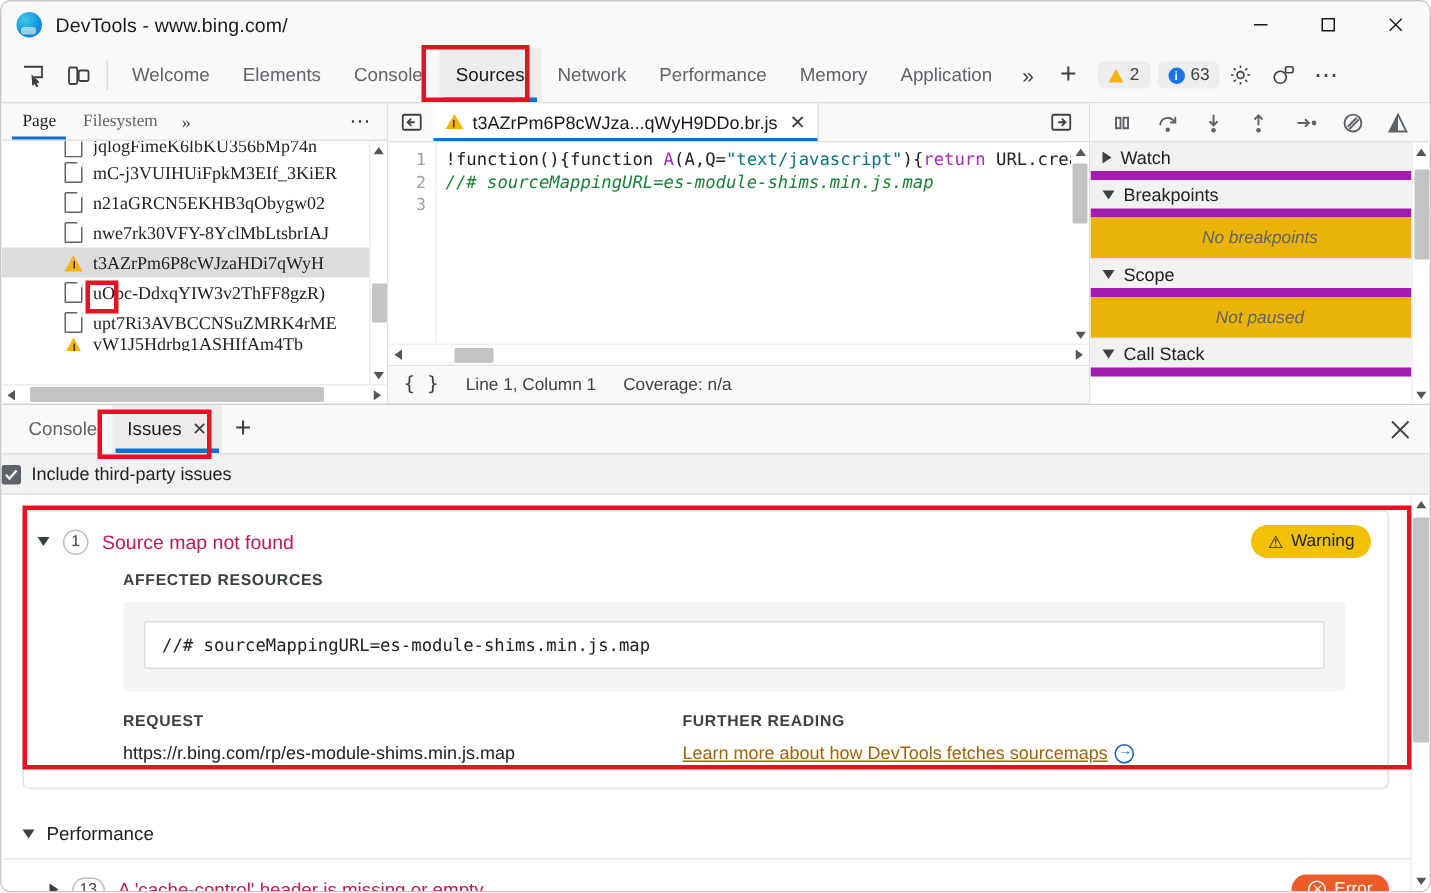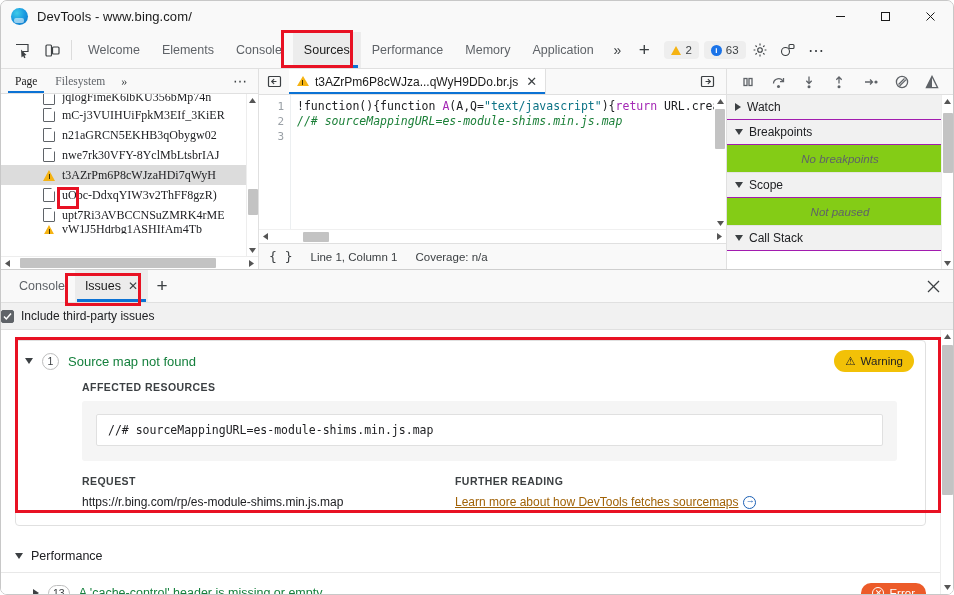--- a/index.html
+++ b/index.html
@@ -291,29 +291,29 @@
     height: 26px; flex: 0 0 26px;
     display: flex; align-items: center; justify-content: space-around;
     background: #f9f9f9; border-bottom: 1px solid #e0e0e0;
     padding: 0 6px;
   }
   .dbg-ico { color: #5f6368; display: flex; align-items: center; }
   .debug-sections { flex: 1; overflow: hidden; position: relative; }
   .dsec-head {
     height: 25px; display: flex; align-items: center; gap: 6px;
     padding-left: 8px; background: #f1f1f1;
-    border-bottom: 1px solid #a21caf;
+    border-bottom: 6px solid #a21caf;
     font-size: 12px; color: #202124;
   }
   .tri { width: 0; height: 0; }
   .tri.right { border-top: 4.5px solid transparent; border-bottom: 4.5px solid transparent; border-left: 6px solid #3c4043; }
   .tri.down { border-left: 4.5px solid transparent; border-right: 4.5px solid transparent; border-top: 6px solid #3c4043; }
   .dsec-body {
     height: 28px; display: flex; align-items: center; justify-content: center;
-    background: #84cc16; border-bottom: 1px solid #e4e4e4;
+    background: #eab308; border-bottom: 1px solid #e4e4e4;
     font-size: 11.5px; color: #5f6368; font-style: italic;
   }
   .dbg-vscroll {
     position: absolute; right: 0; top: 26px; bottom: 0; width: 12px;
     background: #fff; border-left: 1px solid #ededed;
   }
   .dbg-vthumb {
     position: absolute; left: 1px; top: 18px; width: 10px; height: 60px;
     background: #c3c3c3; border-radius: 1px;
   }
@@ -363,21 +363,21 @@
   .issue-head {
     display: flex; align-items: center; gap: 9px;
     padding: 9px 11px 9px 9px;
   }
   .issue-count {
     min-width: 17px; height: 17px; padding: 0 4px;
     border: 1px solid #bdbdbd; border-radius: 9px;
     display: flex; align-items: center; justify-content: center;
     font-size: 10.5px; color: #3c4043; background: #fff;
   }
-  .issue-title { font-size: 13px; color: #15803d; }
+  .issue-title { font-size: 13px; color: #be185d; }
   .pill {
     margin-left: auto; display: flex; align-items: center; gap: 5px;
     padding: 4px 11px; border-radius: 11px;
     font-size: 11.5px; white-space: nowrap;
   }
   .pill.warning { background: #f2c107; color: #202124; }
   .pill.error { background: #ec5b29; color: #fff; }
   .pill-x {
     width: 12px; height: 12px; border-radius: 50%;
     border: 1.3px solid #fff; color: #fff; font-size: 9px;
@@ -486,20 +486,21 @@
         <rect x="2" y="3" width="5.5" height="11" rx="1"></rect>
           <rect x="8.5" y="5" width="6.5" height="7" rx="1"></rect>
       </svg>
     </div>
     <div class="tabstrip-sep"></div>
 
     <div class="mtab">Welcome</div>
     <div class="mtab">Elements</div>
     <div class="mtab">Console</div>
     <div class="mtab active" id="sources-tab">Sources</div>
+    <div class="mtab">Network</div>
     <div class="mtab">Performance</div>
     <div class="mtab">Memory</div>
     <div class="mtab">Application</div>
 
     <div class="chev-more">»</div>
     <div class="plus-btn">+</div>
 
     <div class="counters">
       <div class="counter">
         <span class="tri-warn"></span>

